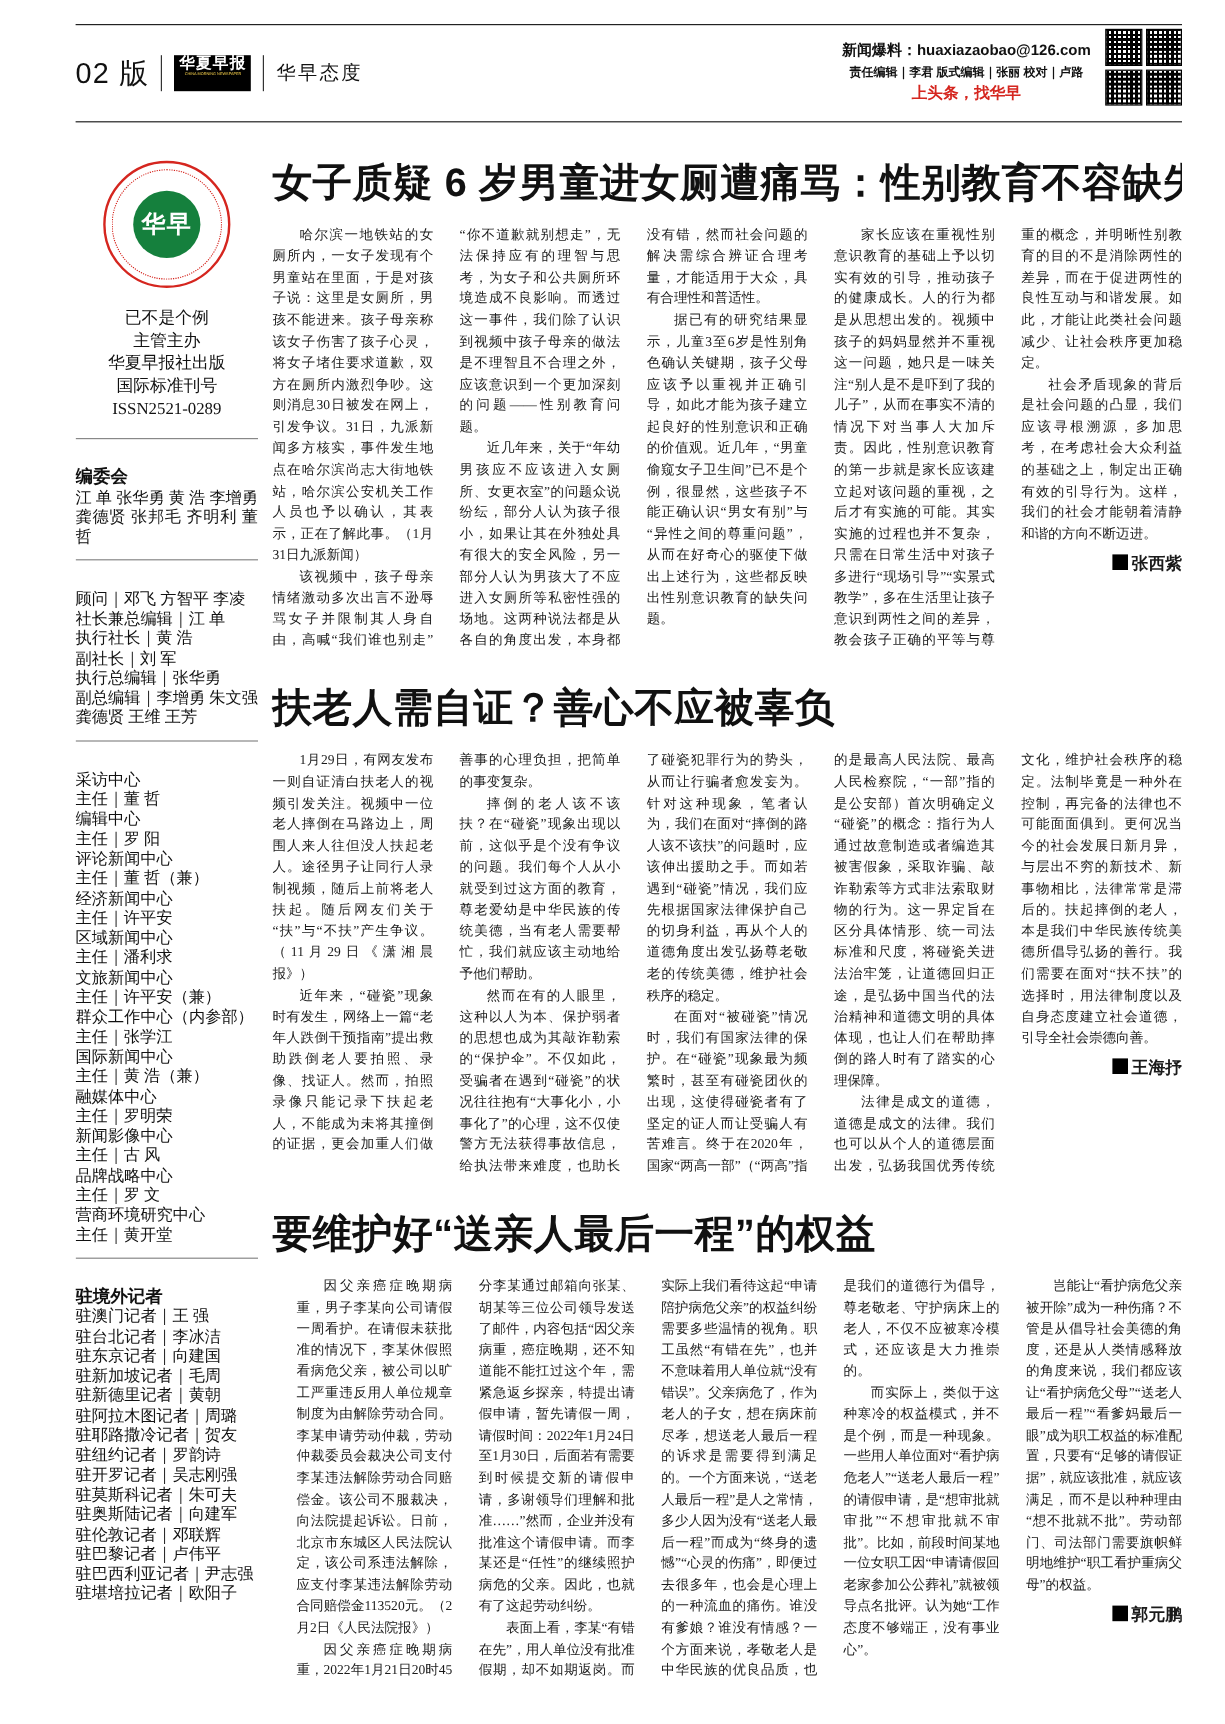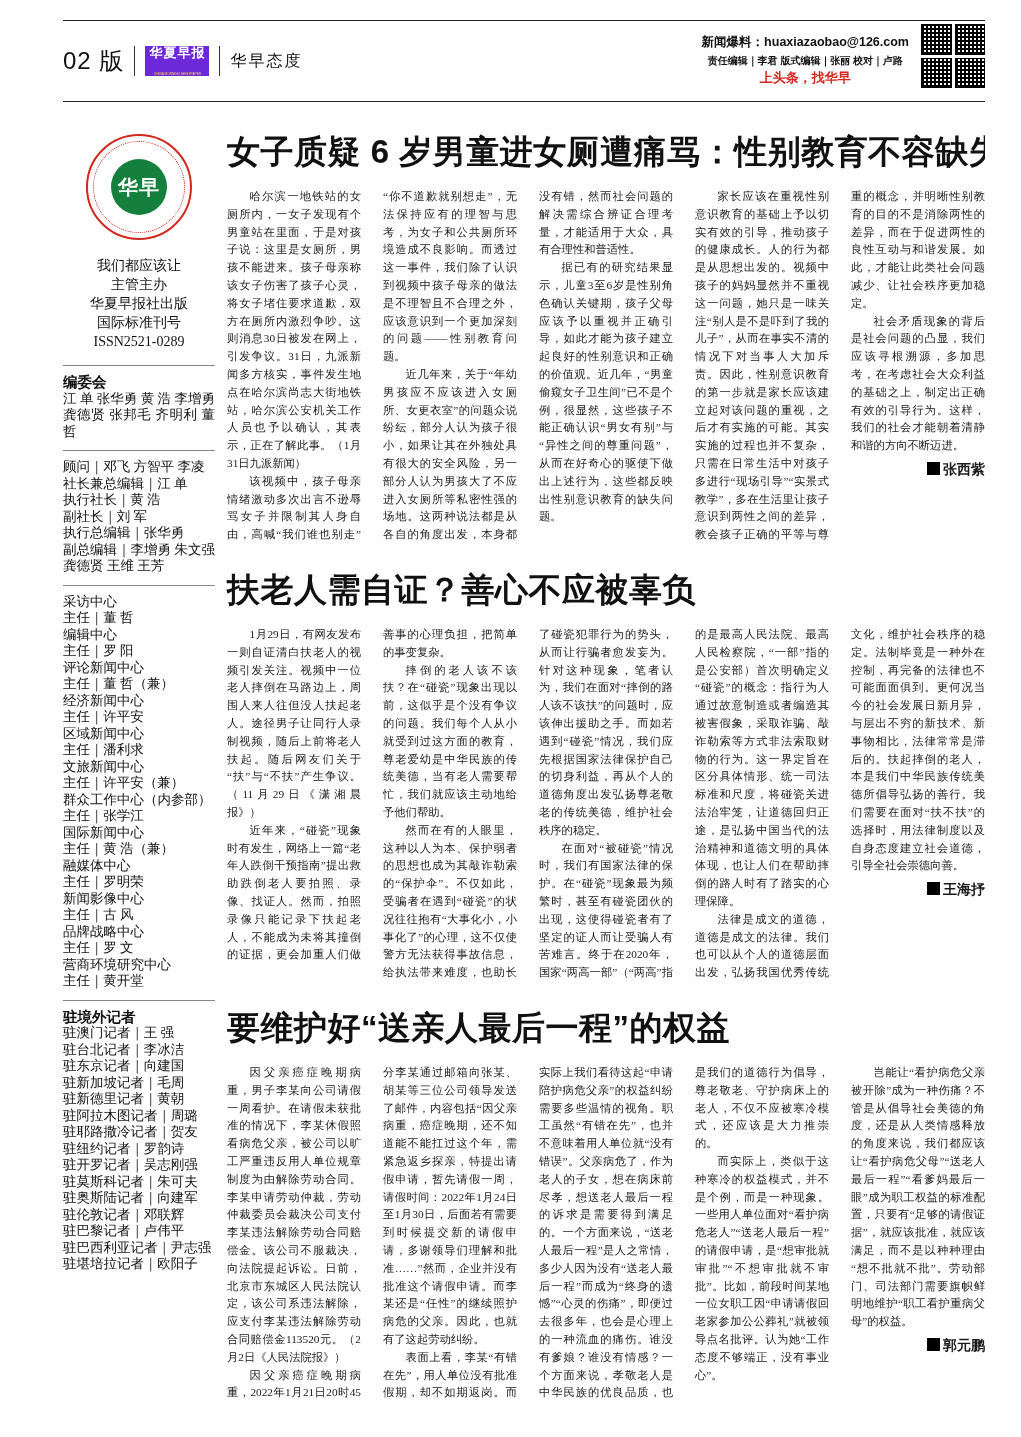--- a/index.html
+++ b/index.html
@@ -7,22 +7,22 @@
        font-family:"Liberation Serif","DejaVu Serif",serif;}
   .page{box-sizing:border-box;width:1021px;height:1437px;padding:20px 36px 0 63px;}
   
   .hdr-rule{border:none;border-top:1.5px solid #222;margin:0;}
   header{position:relative;display:flex;justify-content:space-between;align-items:center;
          height:72px;padding:4px 0;}
   .hdr-left{display:flex;align-items:center;gap:10px;
             font-family:"Liberation Sans","DejaVu Sans",sans-serif;}
   .page-num{font-size:24px;letter-spacing:1px;}
   .vbar{width:1px;height:30px;background:#333;display:inline-block;}
-  .logo-box{background:#6d28d9;width:64px;height:30px;display:flex;flex-direction:column;
-            align-items:center;justify-content:space-between;line-height:1;}
+  .logo-box{background:#000000;width:64px;height:30px;display:flex;flex-direction:column;
+            align-items:center;justify-content:flex-start;line-height:1;}
   .logo-cn{color:#fff;font-weight:bold;font-size:13px;letter-spacing:1px;
            font-family:"Liberation Serif",serif;}
   .logo-en{color:#ffd74d;font-size:4px;transform:scale(.8);white-space:nowrap;margin-top:1px;}
   .section-name{font-size:16px;letter-spacing:2px;}
   .hdr-right{text-align:center;font-family:"Liberation Sans","DejaVu Sans",sans-serif;
              margin-right:76px;line-height:1.55;}
   .tip{font-size:12.5px;font-weight:bold;}
   .editors{font-size:10px;font-weight:bold;}
   .slogan{font-size:13px;font-weight:bold;color:#d5261f;}
   .qr-block{position:absolute;right:0;top:3px;width:64px;height:64px;display:grid;
@@ -35,37 +35,37 @@
   .main{display:flex;margin-top:2px;height:1300px;overflow:hidden;}
   
   .sidebar{width:152px;flex:none;margin-right:12px;font-size:13.5px;line-height:16.5px;}
   .seal{width:102px;height:102px;margin:30px auto 16px;border:2px solid #d5261f;
         border-radius:50%;display:flex;align-items:center;justify-content:center;position:relative;}
   .seal:before{content:"";position:absolute;inset:5px;border:1px dotted #d5261f;border-radius:50%;}
   .seal-core{width:56px;height:56px;background:#15803d;border-radius:50%;display:flex;
              align-items:center;justify-content:center;color:#fff;font-weight:bold;
              font-size:20px;letter-spacing:1px;font-family:"Liberation Serif",serif;}
   .pub{ text-align:center;line-height:19px;font-size:14px;margin-bottom:14px;}
-  .sb-sec{border-top:1px solid #888;padding-top:8px;margin-top:10px;}
+  .sb-sec{border-top:1px solid #888;padding-top:24px;margin-top:10px;}
   .sb-title{font-weight:bold;font-size:14.5px;font-family:"Liberation Sans",sans-serif;}
   .sb-line{text-align:justify;}
   
   .articles{flex:1;min-width:0;}
   .art h1{font-family:"Liberation Sans","DejaVu Sans",sans-serif;font-weight:bold;
           font-size:33px;margin:0 0 13px 0;letter-spacing:.5px;white-space:nowrap;}
   .art{margin-top:24px;}
   .art:first-child{margin-top:26px;}
   .art-body{column-count:5;column-gap:22px;column-fill:auto;height:356px;overflow:hidden;
             font-size:11.3px;line-height:17.8px;text-align:justify;color:#1a1a1a;}
   .art-body p{margin:0;text-indent:2em;}
   .byline{text-align:right;font-family:"Liberation Sans",sans-serif;font-weight:bold;
           font-size:14px;margin-top:6px;}
   .byline-sq{display:inline-block;width:13px;height:13px;background:#000;margin-right:3px;
              vertical-align:-1px;}
-  .art3 .art-body{height:348px;}
+  .art3 .art-body{height:348px;margin-left:20px;}
 </style>
 </head>
 <body>
 
 <div class="page">
   <hr class="hdr-rule">
   <header>
     <div class="hdr-left">
       <span class="page-num">02 版</span>
       <span class="vbar"></span>
@@ -90,21 +90,21 @@
   </header>
   <hr class="hdr-rule">
 
   <div class="main">
 
     <aside class="sidebar">
       <div class="seal">
         <div class="seal-core">华早</div>
       </div>
       <div class="pub">
-          <div class="pub-line">我们都应该让</div>
+          <div class="pub-line">已不是个例</div>
           <div class="pub-line">主管主办</div>
           <div class="pub-line">华夏早报社出版</div>
           <div class="pub-line">国际标准刊号</div>
           <div class="pub-line">ISSN2521-0289</div>
         </div>
 
       <div class="sb-sec">
         <div class="sb-title">编委会</div>
         <div class="sb-line">江 单 张华勇 黄 浩 李增勇 龚德贤 张邦毛 齐明利 董哲</div>
       </div>

